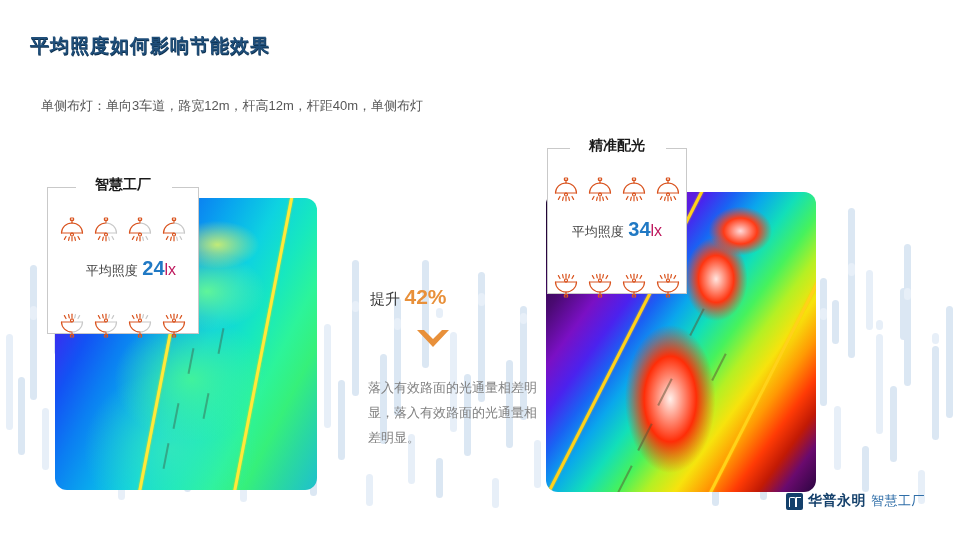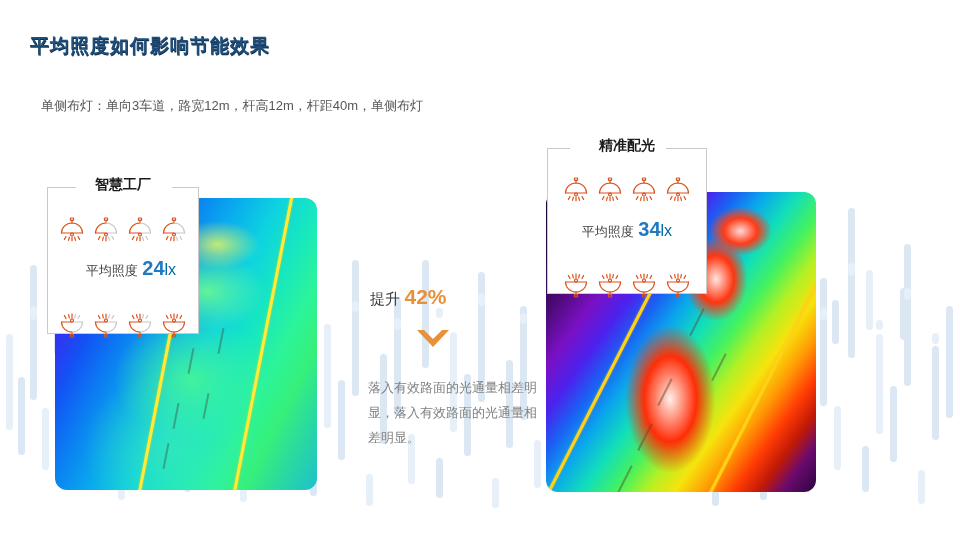--- a/index.html
+++ b/index.html
@@ -68,27 +68,27 @@
   .card .frame{position:absolute;inset:0;border:1px solid #c9c9c9;}
   .card .frame .gap{position:absolute;top:-1px;height:3px;background:#ffffff;}
   .card-title{
     position:absolute;left:0;right:0;top:-11px;text-align:center;
     font-size:14px;font-weight:bold;color:#1a1a1a;z-index:5;
   }
   .lamp-row{position:absolute;left:0;right:0;display:flex;justify-content:center;gap:6px;}
   .avg-row{position:absolute;left:0;right:0;text-align:center;white-space:nowrap;}
   .avg-label{font-size:13px;color:#404040;}
   .avg-num{font-size:20px;font-weight:bold;color:#2079c4;letter-spacing:0px;}
-  .avg-unit{font-size:16px;color:#0369a1;}
+  .avg-unit{font-size:16px;color:#be185d;}
 
   #card-left{left:47px;top:187px;width:152px;height:147px;}
   #card-left .lamp-row.top{top:29px;}
   #card-left .avg-row{top:70px;margin-left:16px;}
   #card-left .lamp-row.bottom{top:100px;}
-  #card-right{left:547px;top:148px;width:160px;height:146px;}
+  #card-right{left:547px;top:148px;width:140px;height:146px;}
   #card-right .lamp-row.top{top:28px;}
   #card-right .avg-row{top:70px;}
   #card-right .lamp-row.bottom{top:99px;}
 
   .lamp{width:28px;height:26px;position:relative;}
   .lamp svg{display:block;}
 
   
   .mid{position:absolute;z-index:6;}
   #uplift{left:370px;top:285px;white-space:nowrap;}
@@ -538,14 +538,19 @@
   </div>
 
   <div class="mid" id="chevron">
     <svg width="36" height="24" viewBox="0 0 36 24" aria-hidden="true">
       <path d="M2 3 L18 20 L34 3 L27 3 L18 12 L9 3 Z" fill="#e8903a"></path>
     </svg>
   </div>
 
   <div class="mid" id="caption">落入有效路面的光通量相差明显，落入有效路面的光通量相差明显。</div>
 
+  <div id="logo">
+    <div class="mark"></div>
+    <span class="brand">华普永明</span>
+    <span class="sub">智慧工厂</span>
+  </div>
 
 </div>
 
 </body></html>

